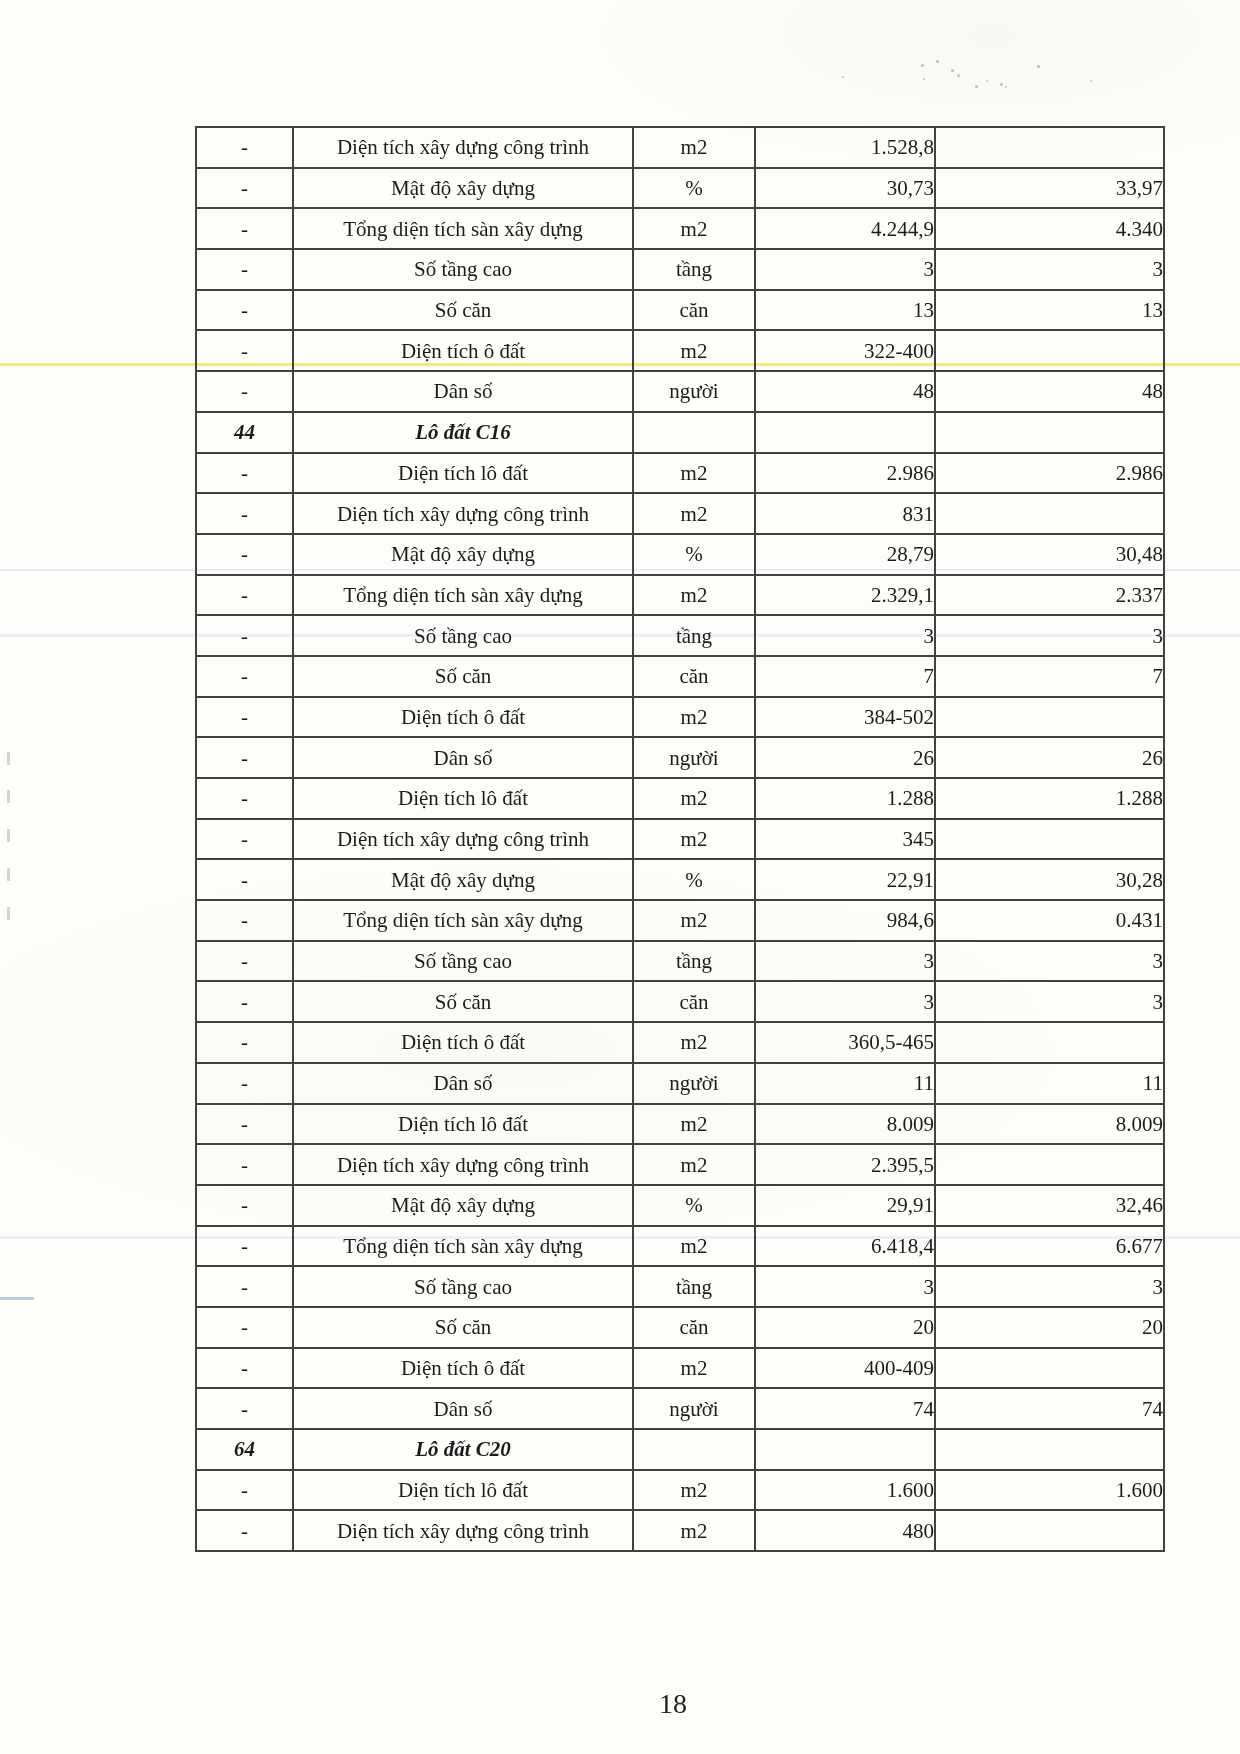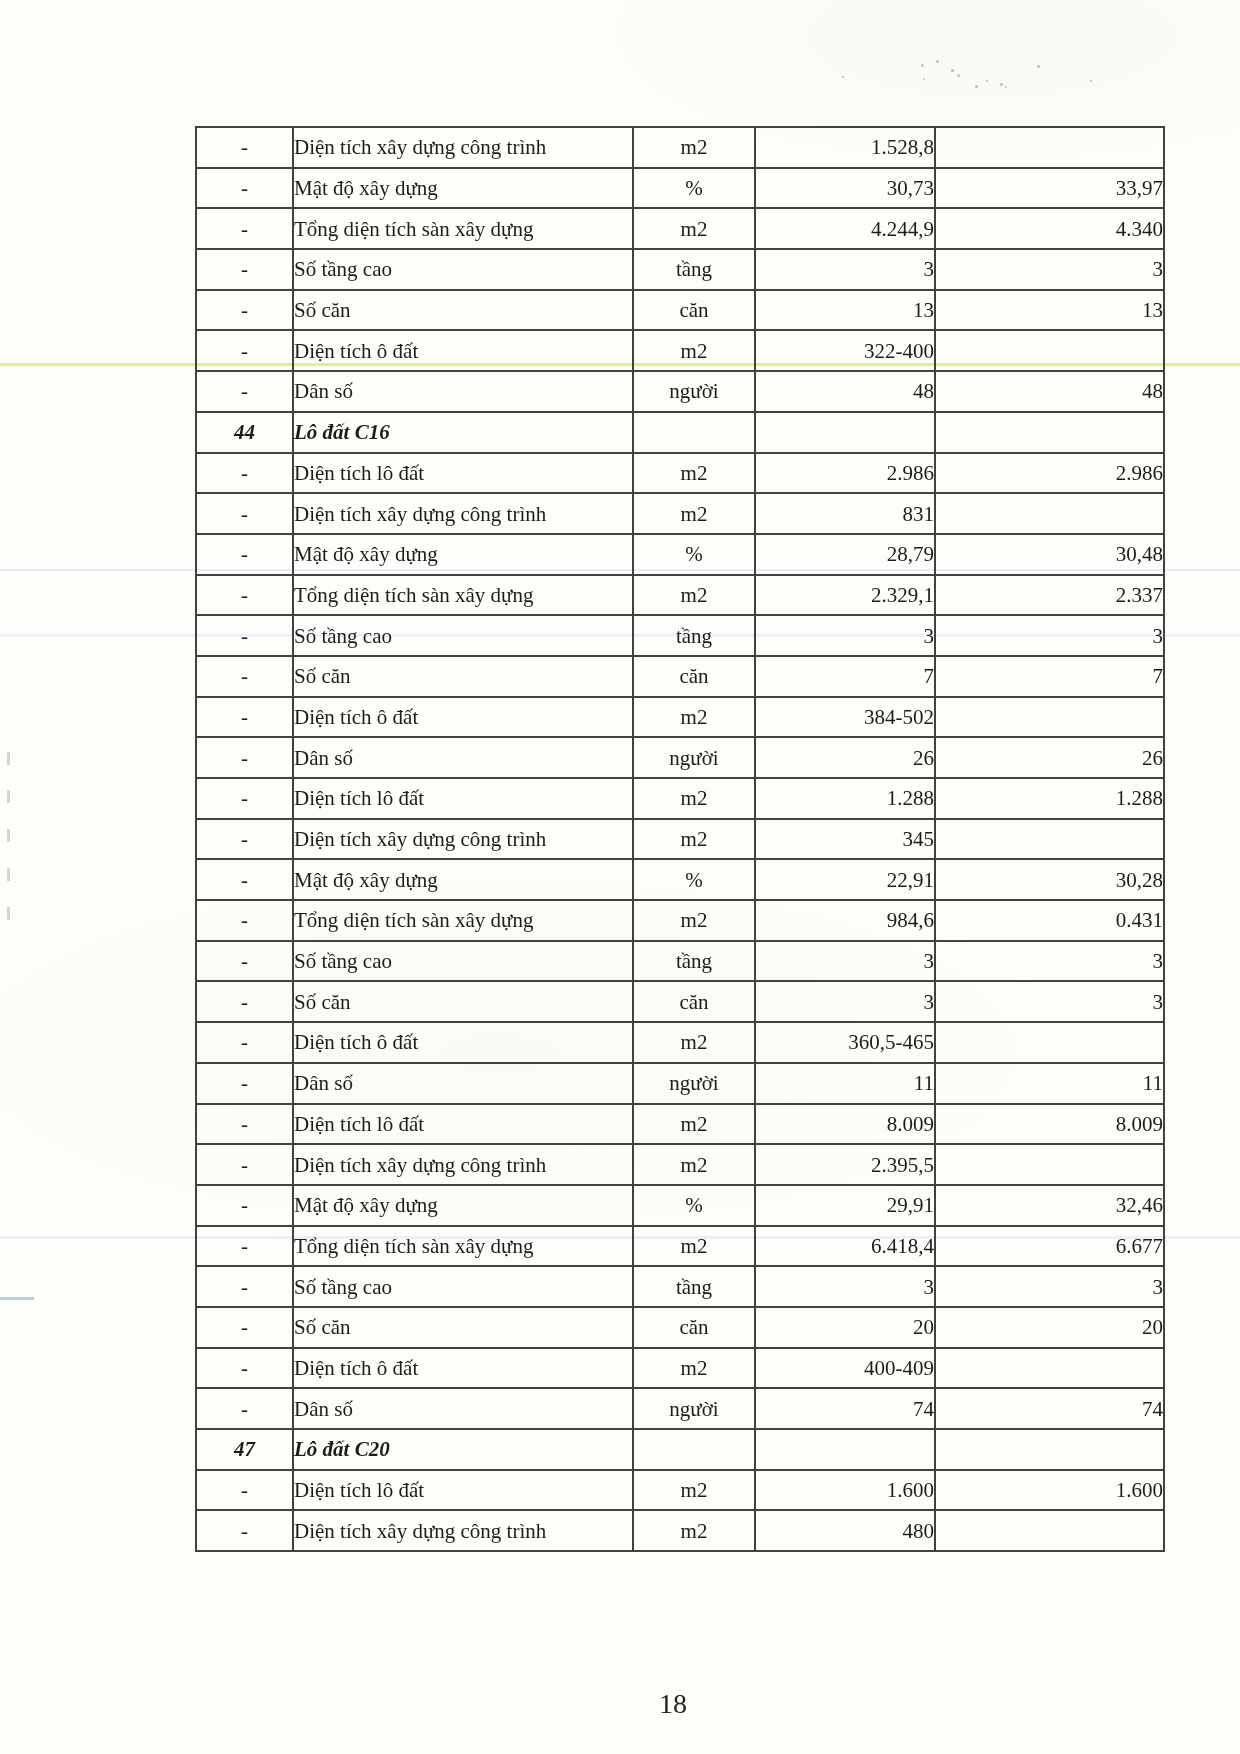--- a/index.html
+++ b/index.html
@@ -23,21 +23,21 @@
     position:absolute; left:195px; top:126px; width:968px;
     border-collapse:collapse; table-layout:fixed;
   }
   table.spec td{
     border:2px solid var(--border);
     height:38.7px; padding:0;
     font-size:21px; line-height:1.05; color:var(--ink);
     vertical-align:middle; overflow:hidden; white-space:nowrap;
   }
   td.no{text-align:center;}
-  td.label{text-align:left; padding-left:13px;}
+  td.label{text-align:center; padding-left:13px;}
   td.unit{text-align:center;border-radius:10px;}
   td.v1{text-align:right; padding-right:6px;}
   td.v2{text-align:right; padding-right:12px;}
   tr.section td{font-weight:bold;font-style:italic;}
   
   .page-number{
     position:absolute; left:189px; top:1688px; width:968px;
     text-align:center; font-size:28px; color:#222;
   }
   
@@ -317,21 +317,21 @@
           <td class="v2"></td>
         </tr>
         <tr>
           <td class="no">-</td>
           <td class="label">Dân số</td>
           <td class="unit">người</td>
           <td class="v1">74</td>
           <td class="v2">74</td>
         </tr>
         <tr class="section">
-          <td class="no">47</td>
+          <td class="no">64</td>
           <td class="label">Lô đất C20</td>
           <td class="unit"></td>
           <td class="v1"></td>
           <td class="v2"></td>
         </tr>
         <tr>
           <td class="no">-</td>
           <td class="label">Diện tích lô đất</td>
           <td class="unit">m2</td>
           <td class="v1">1.600</td>

